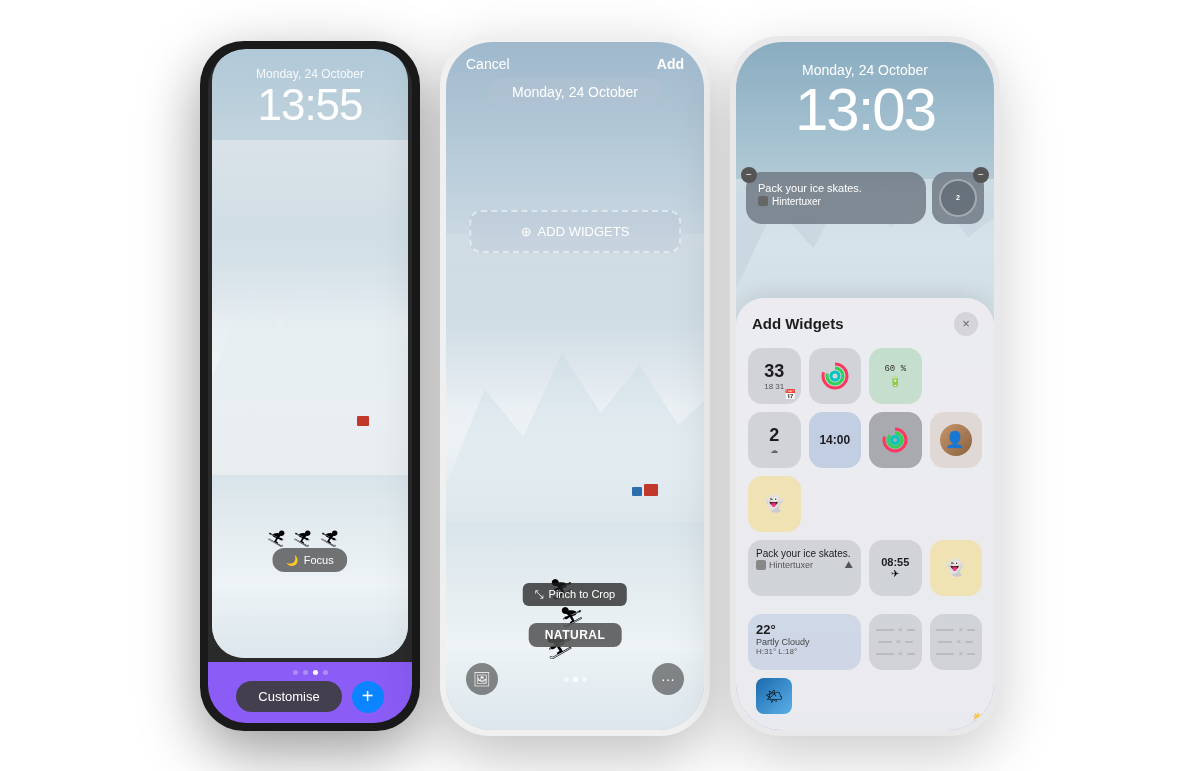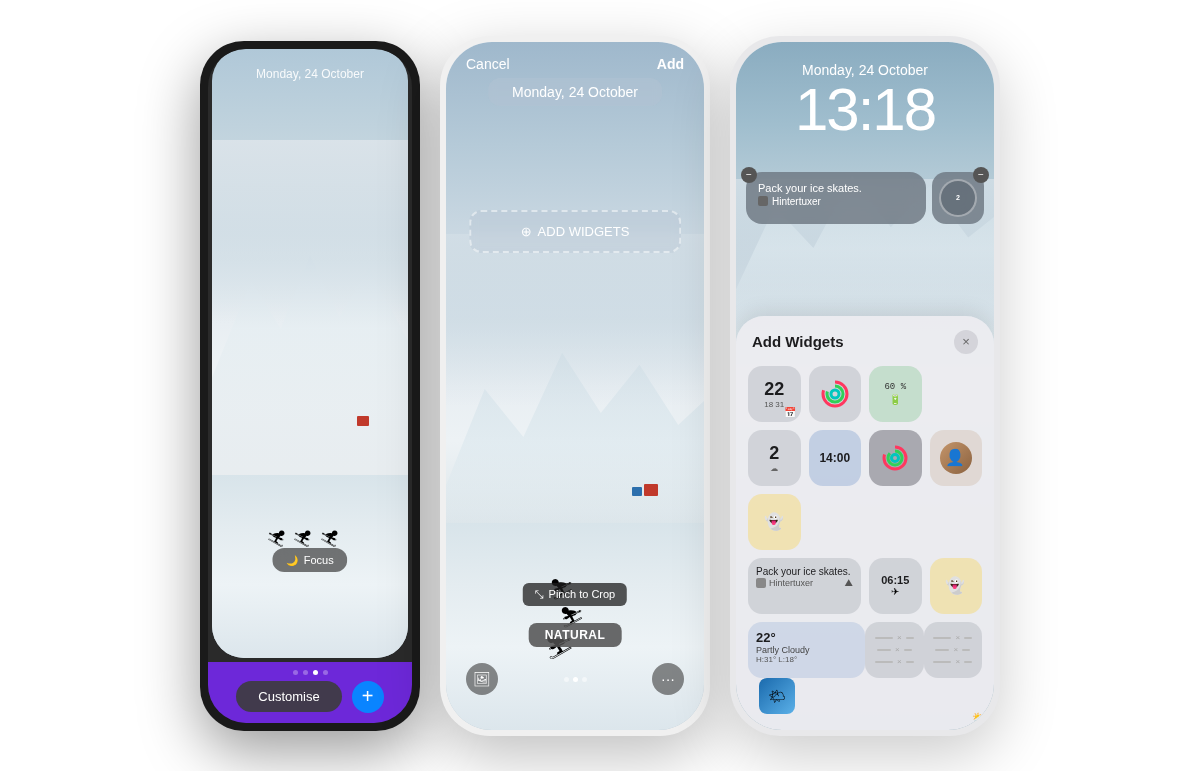--- a/index.html
+++ b/index.html
@@ -150,21 +150,21 @@
       z-index: 10;
     }
     .focus-icon { font-size: 10px; }
     
     .phone-1-bottom {
       padding: 8px 12px 10px;
       display: flex;
       flex-direction: column;
       align-items: center;
       gap: 6px;
-      background: #6d28d9;
+      background: #8b5cf6;
     }
     .dots {
       display: flex;
       gap: 5px;
     }
     .dot {
       width: 5px; height: 5px;
       border-radius: 50%;
       background: rgba(255,255,255,0.3);
     }
@@ -629,21 +629,22 @@
       background: rgba(160,165,175,0.35);
       border-radius: 14px;
       padding: 8px;
       cursor: pointer;
     }
     .wg-pack-title { font-size: 10px; font-weight: 500; color: #1c1c1e; }
     .wg-pack-sub { font-size: 9px; color: #555; display: flex; align-items: center; gap: 3px; }
     .weather-row {
       display: grid;
       grid-template-columns: 1fr 1fr 1fr 1fr;
-      margin-top: 8px;
+      gap: 8px;
+      margin-top: 18px;
     }
     .wg-weather {
       grid-column: span 2;
       background: rgba(100,140,200,0.2);
       border-radius: 14px;
       padding: 8px;
       cursor: pointer;
     }
     .weather-temp { font-size: 13px; font-weight: 600; color: #1c1c1e; }
     .weather-desc { font-size: 9px; color: #444; }
@@ -672,20 +673,21 @@
       <div class="hut-p1"></div>
 
       <div class="skiers-p1">
         <span class="skier">⛷</span>
         <span class="skier">⛷</span>
         <span class="skier">⛷</span>
       </div>
 
       <div class="lockscreen-overlay">
         <div class="lock-date-sm">Monday, 24 October</div>
+        <div class="lock-time-sm">13:55</div>
       </div>
 
       <div class="focus-pill">
         <span class="focus-icon">🌙</span>
         <span>Focus</span>
       </div>
     </div>
 
     <div class="phone-1-bottom">
       <div class="dots">
@@ -752,21 +754,21 @@
 
 <div class="phone-3-outer">
   <div class="phone-3-inner">
 
     <div class="ski-bg-p3"></div>
     <div class="cloud-p2" style="top: 20%;"></div>
     <div class="mountain-p2" style="bottom: 55%; height: 30%;"></div>
 
     <div class="phone3-lockscreen">
       <div class="p3-date">Monday, 24 October</div>
-      <div class="p3-time">13:18</div>
+      <div class="p3-time">13:03</div>
     </div>
 
     <div class="widget-area">
       <div class="widget-row1">
         <div class="widget-pack">
           <div class="widget-remove">−</div>
           <div class="widget-pack-title">Pack your ice skates.</div>
           <div class="widget-pack-subtitle">
             <div class="widget-pack-sub-icon"></div>
             <span>Hintertuxer</span>
@@ -784,21 +786,21 @@
     <div class="add-widgets-panel">
       <div class="panel-header">
         <span class="panel-title">Add Widgets</span>
         <div class="panel-close">×</div>
       </div>
 
       <div class="widget-grid">
 
 
         <div class="wg-cell" style="position:relative;">
-          <div class="wg-cell-num">22</div>
+          <div class="wg-cell-num">33</div>
           <div class="wg-cell-sub">18  31</div>
           <div style="position:absolute; bottom:4px; right:4px; font-size:10px;">📅</div>
         </div>
 
         <div class="wg-cell">
           <svg width="32" height="32" viewBox="0 0 32 32">
             <circle cx="16" cy="16" r="12" fill="none" stroke="#ff375f" stroke-width="3" stroke-dasharray="60 100" transform="rotate(-90 16 16)"></circle>
             <circle cx="16" cy="16" r="8" fill="none" stroke="#30d158" stroke-width="3" stroke-dasharray="40 100" transform="rotate(-90 16 16)"></circle>
             <circle cx="16" cy="16" r="4" fill="none" stroke="#00c7be" stroke-width="3" stroke-dasharray="25 100" transform="rotate(-90 16 16)"></circle>
           </svg>
@@ -836,21 +838,21 @@
       <div class="widget-row-mid">
         <div class="wg-pack-wide">
           <div class="wg-pack-title">Pack your ice skates.</div>
           <div class="wg-pack-sub">
             <div style="width:10px;height:10px;background:#888;border-radius:2px;"></div>
             <span>Hintertuxer</span>
             <span style="margin-left:auto; font-size:10px;">⛰</span>
           </div>
         </div>
         <div class="wg-cell" style="position: relative;">
-          <div style="font-size:11px; font-weight:600; color:#1c1c1e;">06:15</div>
+          <div style="font-size:11px; font-weight:600; color:#1c1c1e;">08:55</div>
           <div style="font-size:10px;">✈</div>
         </div>
         <div class="wg-cell wg-snap">
           <div style="font-size:16px;">👻</div>
         </div>
       </div>
 
       <div class="weather-row">
         <div class="wg-weather">
           <div class="weather-temp">22°</div>

